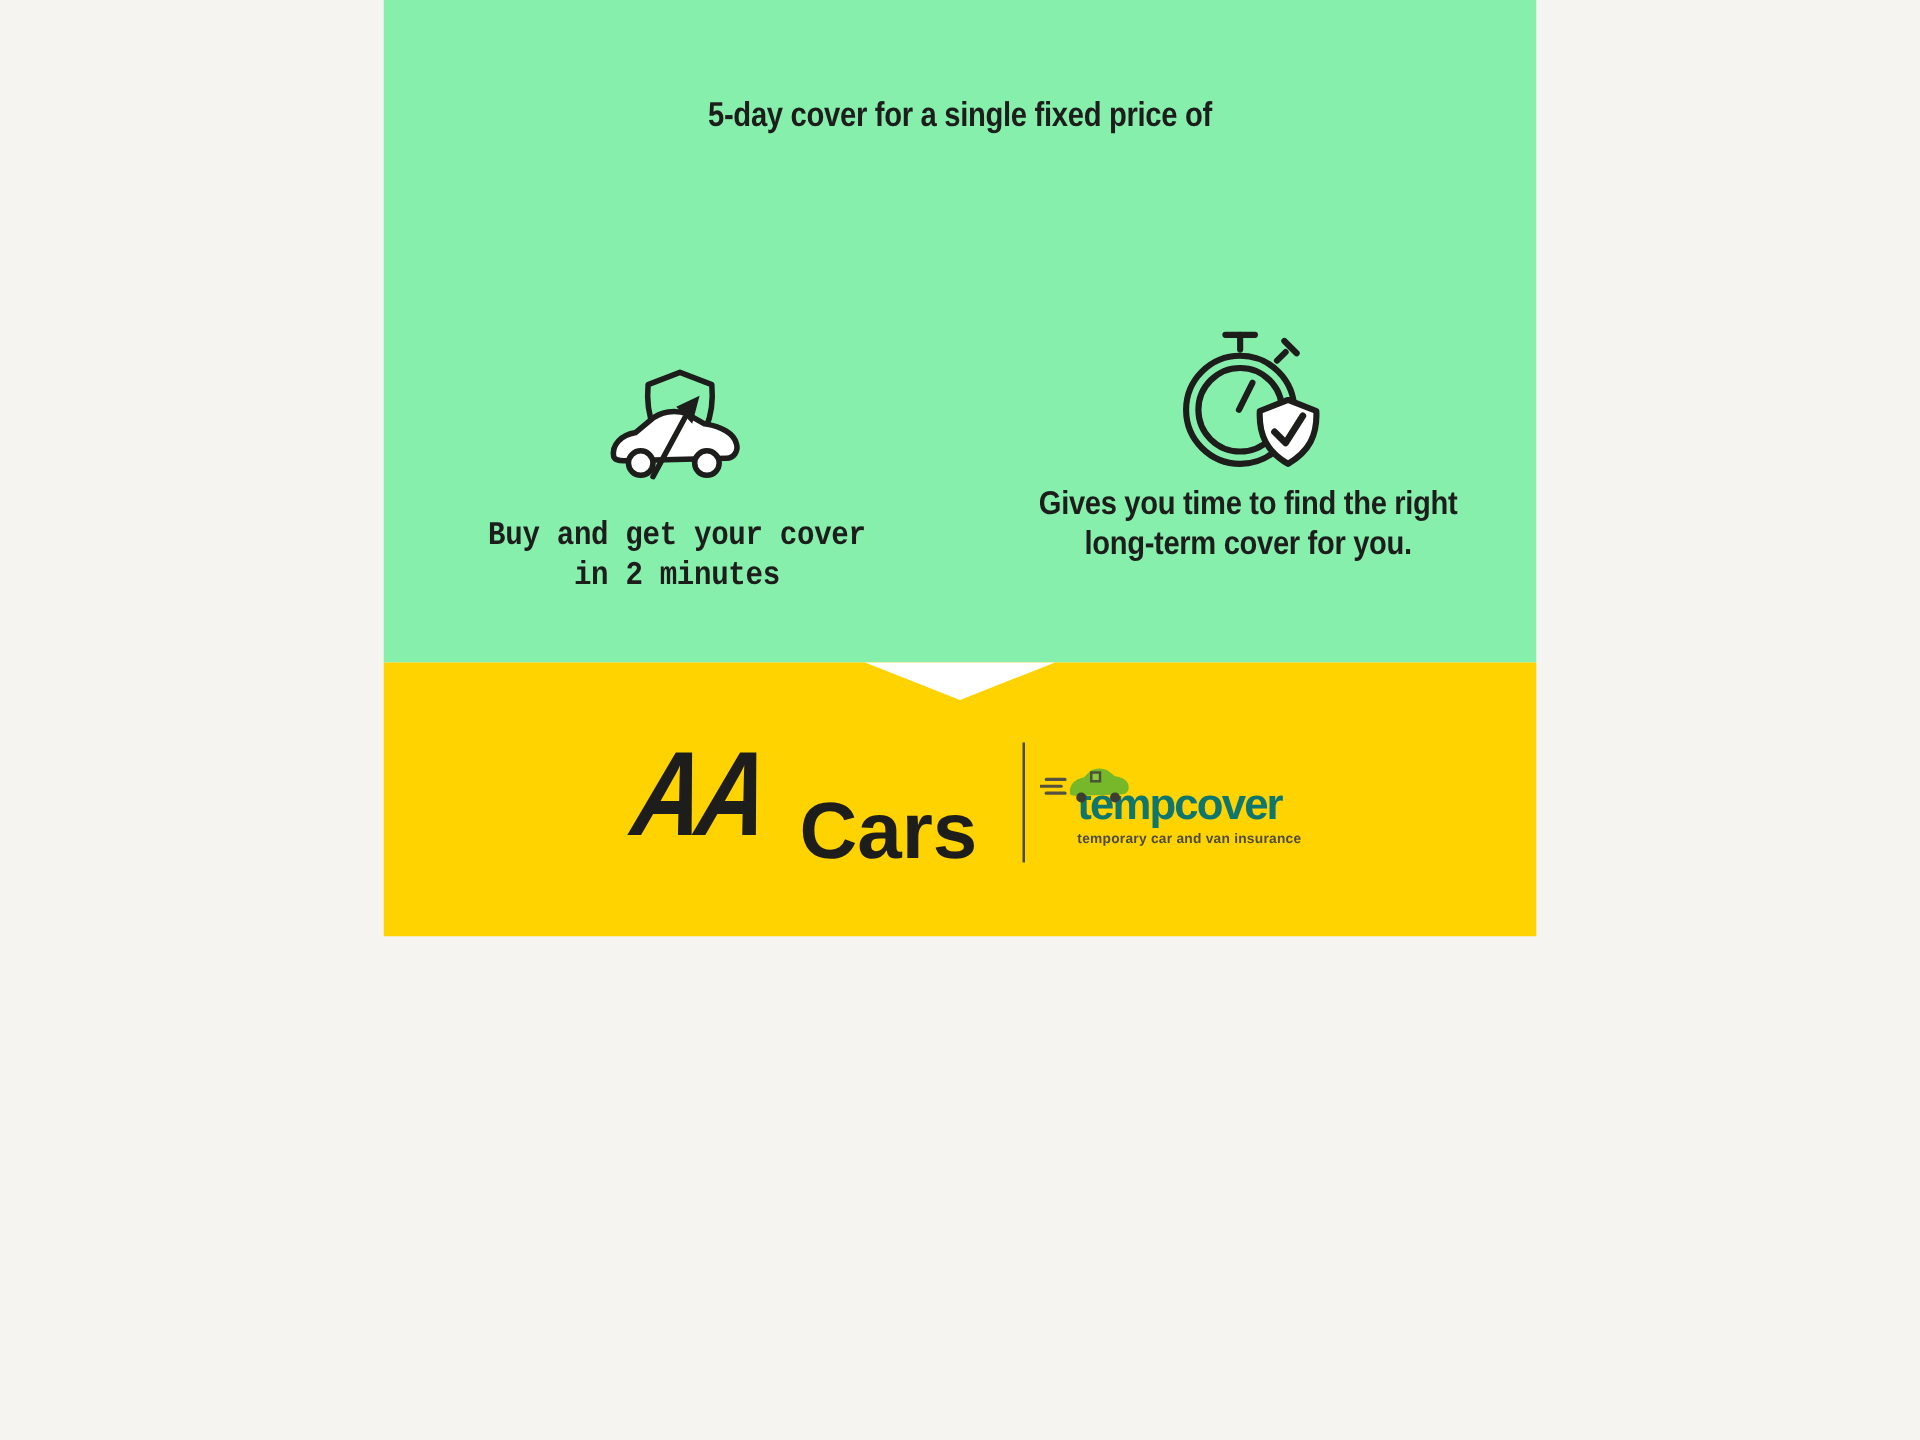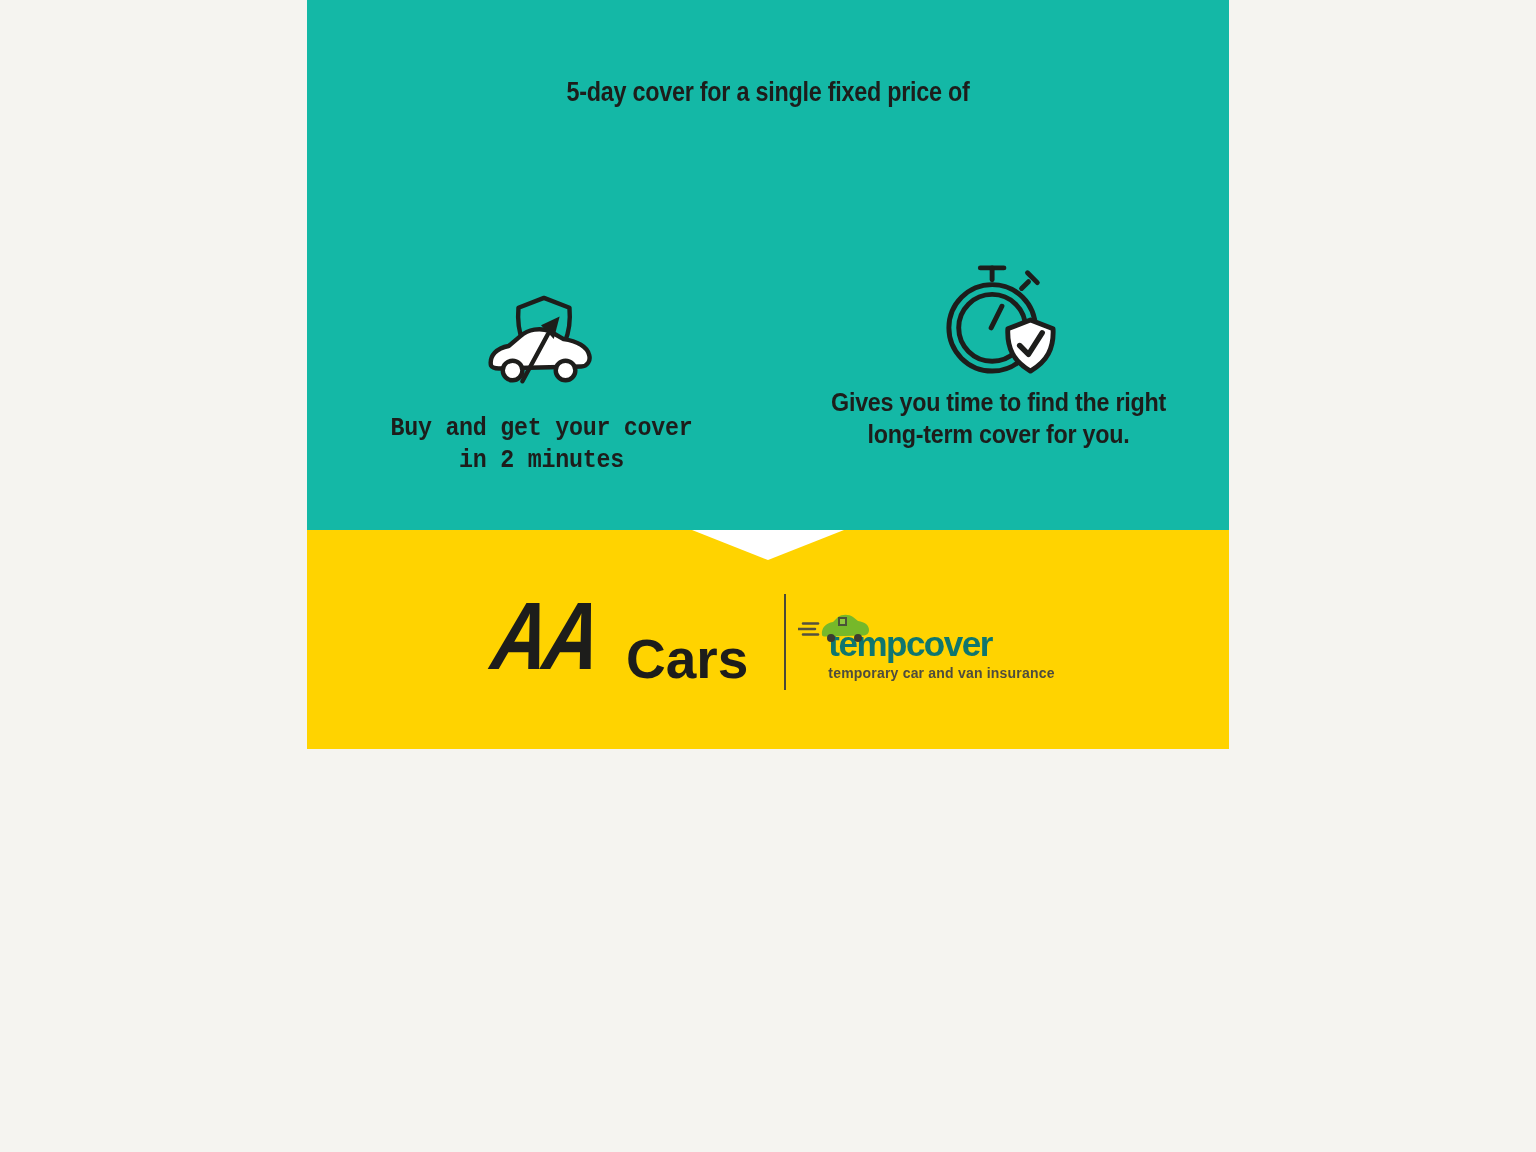--- a/index.html
+++ b/index.html
@@ -27,21 +27,21 @@
   .title {
     padding-top: 116px; font-size: 115px; font-weight: bold;
     letter-spacing: -4px; line-height: 1; transform: scaleX(.88);
   }
   .subtitle {
     margin-top: 22px; font-size: 38px; font-weight: bold;
     letter-spacing: -0.5px; transform: scaleX(.94);
   }
 
   
-  .main-section { position: relative; height: 530px; background: #14b8a6; }
+  .main-section { position: relative; height: 530px; background: #86efac; }
   .intro {
     position: absolute; top: 76px; width: 100%; text-align: center;
     font-size: 27.5px; font-weight: bold; letter-spacing: -0.3px; transform: scaleX(.85);
   }
   .price-badge {
     position: absolute; top: 110px; left: 50%; transform: translateX(-50%);
     width: 200px; height: 212px;
   }
   .price-badge svg { position: absolute; left: 0; top: 0; }
   .price-text {
@@ -71,33 +71,33 @@
   }
   .logo-row {
     position: absolute; inset: 0;
     display: flex; justify-content: center; align-items: flex-start;
   }
   .aa-text {
     margin-top: 58px; font-size: 96px; font-weight: bold; font-style: italic;
     line-height: 1; letter-spacing: -5px; transform: skewX(-8deg) scaleX(.8);
   }
   .cars-text {
-    margin-left: 16px; margin-top: 102px; font-size: 55px; font-weight: bold; line-height: 1;
+    margin-left: 16px; margin-top: 102px; font-size: 64px; font-weight: bold; line-height: 1;
   }
   .logo-divider {
     margin-left: 36px; margin-top: 64px;
     width: 2px; height: 96px; background: #4A4A38;
   }
   .tempcover-block { position: relative; margin-left: 42px; margin-top: 96px; }
   .tempcover-wordmark {
     font-size: 35px; font-weight: bold; letter-spacing: -1.5px;
     line-height: 1; color: #0f766e; display: block;
   }
   .tempcover-tagline {
-    margin-top: 4px; font-size: 14px; font-weight: bold;
+    margin-top: 4px; font-size: 11px; font-weight: bold;
     letter-spacing: 0.2px; color: #4E4C3E; text-align: right;
   }
   .tempcover-car { position: absolute; left: -30px; top: -14px; }
 
   .icon-stroke { stroke: #1D1D1B; fill: none; stroke-linecap: round; stroke-linejoin: round; }
   .icon-fill-white { stroke: #1D1D1B; fill: #FFFFFF; stroke-linecap: round; stroke-linejoin: round; }
 </style>
 </head>
 <body>
 

